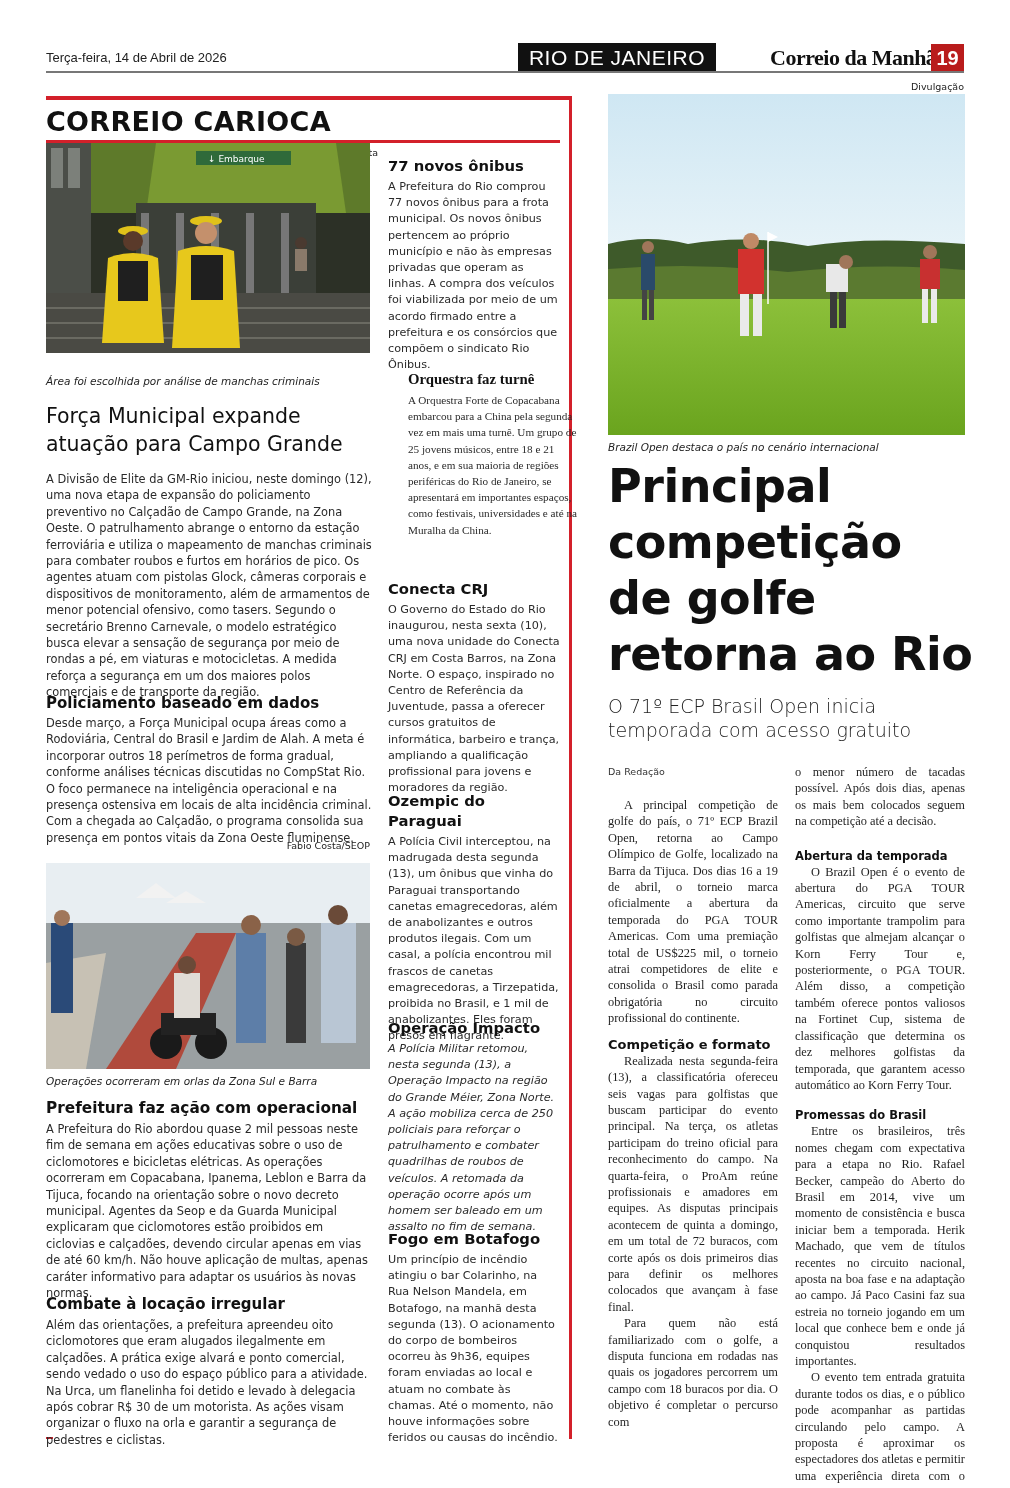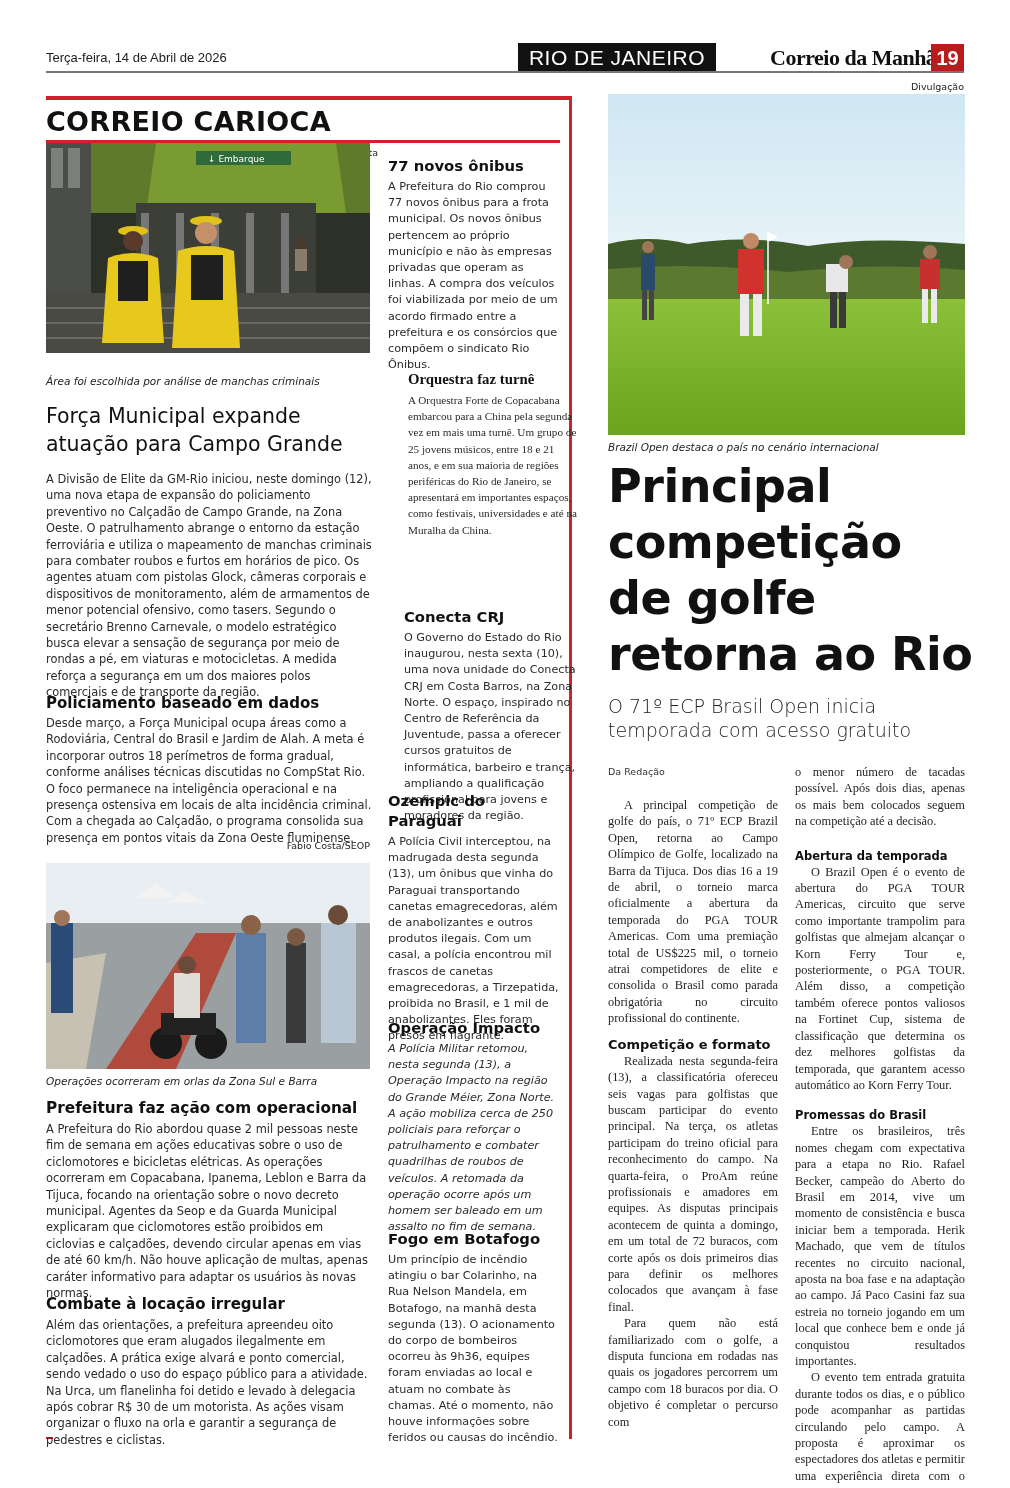--- a/index.html
+++ b/index.html
@@ -140,21 +140,21 @@
 <div class="blk body-sans" style="left:46px; top:1317px; width:326px;">Além das orientações, a prefeitura apreendeu oito ciclomotores que eram alugados ilegalmente em calçadões. A prática exige alvará e ponto comercial, sendo vedado o uso do espaço público para a atividade. Na Urca, um flanelinha foi detido e levado à delegacia após cobrar R$ 30 de um motorista. As ações visam organizar o fluxo na orla e garantir a segurança de pedestres e ciclistas.</div>
 
 <div class="blk" style="left:388px; top:156px; width:172px;">
   <div class="mid-h">77 novos ônibus</div>
   <div class="mid-body" style="margin-top:3px;">A Prefeitura do Rio comprou 77 novos ônibus para a frota municipal. Os novos ônibus pertencem ao próprio município e não às empresas privadas que operam as linhas. A compra dos veículos foi viabilizada por meio de um acordo firmado entre a prefeitura e os consórcios que compõem o sindicato Rio Ônibus.</div>
 </div>
 <div class="blk" style="left:408px; top:369px; width:172px;font-family:Liberation Serif, serif;">
   <div class="mid-h">Orquestra faz turnê</div>
   <div class="mid-body" style="margin-top:3px;">A Orquestra Forte de Copacabana embarcou para a China pela segunda vez em mais uma turnê. Um grupo de 25 jovens músicos, entre 18 e 21 anos, e em sua maioria de regiões periféricas do Rio de Janeiro, se apresentará em importantes espaços, como festivais, universidades e até na Muralha da China.</div>
 </div>
-<div class="blk" style="left:404px; top:579px; width:172px;margin-top:28px;">
+<div class="blk" style="left:388px; top:579px; width:172px;">
   <div class="mid-h">Conecta CRJ</div>
   <div class="mid-body" style="margin-top:3px;">O Governo do Estado do Rio inaugurou, nesta sexta (10), uma nova unidade do Conecta CRJ em Costa Barros, na Zona Norte. O espaço, inspirado no Centro de Referência da Juventude, passa a oferecer cursos gratuitos de informática, barbeiro e trança, ampliando a qualificação profissional para jovens e moradores da região.</div>
 </div>
 <div class="blk" style="left:388px; top:791px; width:172px;">
   <div class="mid-h">Ozempic do Paraguai</div>
   <div class="mid-body" style="margin-top:3px;">A Polícia Civil interceptou, na madrugada desta segunda (13), um ônibus que vinha do Paraguai transportando canetas emagrecedoras, além de anabolizantes e outros produtos ilegais. Com um casal, a polícia encontrou mil frascos de canetas emagrecedoras, a Tirzepatida, proibida no Brasil, e 1 mil de anabolizantes. Eles foram presos em flagrante.</div>
 </div>
 <div class="blk" style="left:388px; top:1018px; width:172px;">
   <div class="mid-h">Operação Impacto</div>
   <div class="mid-body" style="margin-top:3px;font-style:italic;">A Polícia Militar retomou, nesta segunda (13), a Operação Impacto na região do Grande Méier, Zona Norte. A ação mobiliza cerca de 250 policiais para reforçar o patrulhamento e combater quadrilhas de roubos de veículos. A retomada da operação ocorre após um homem ser baleado em um assalto no fim de semana.</div>

